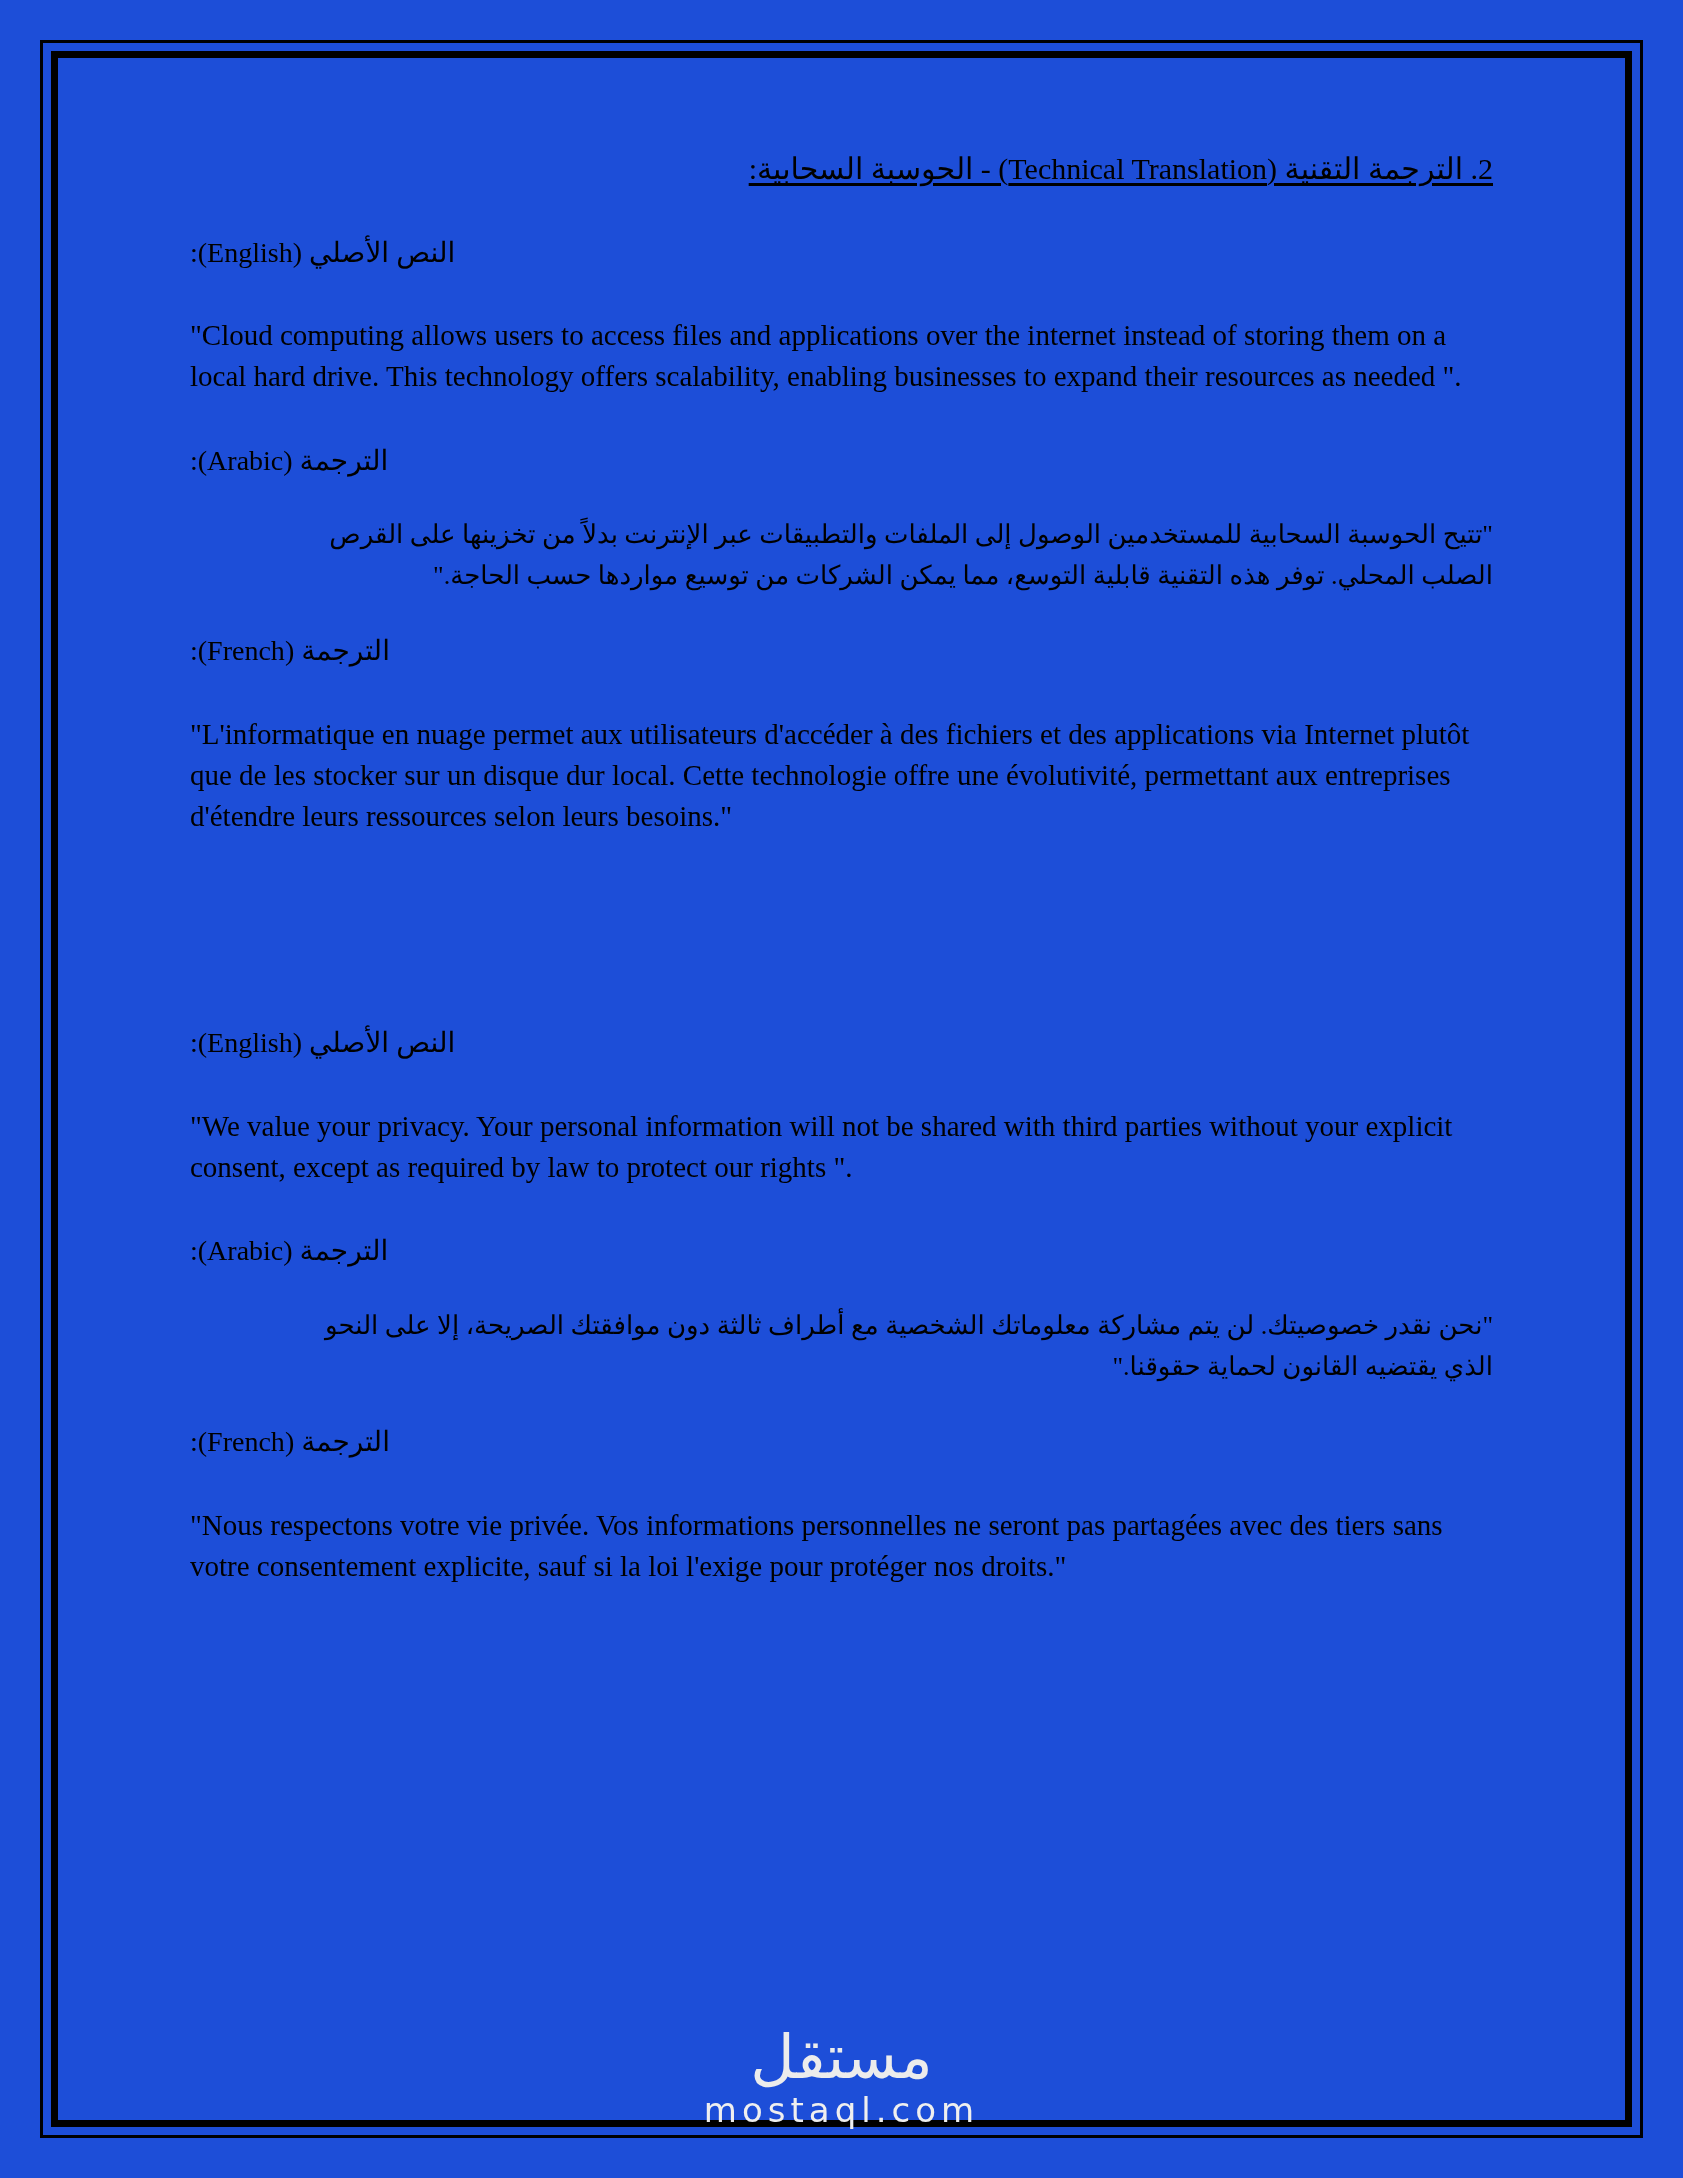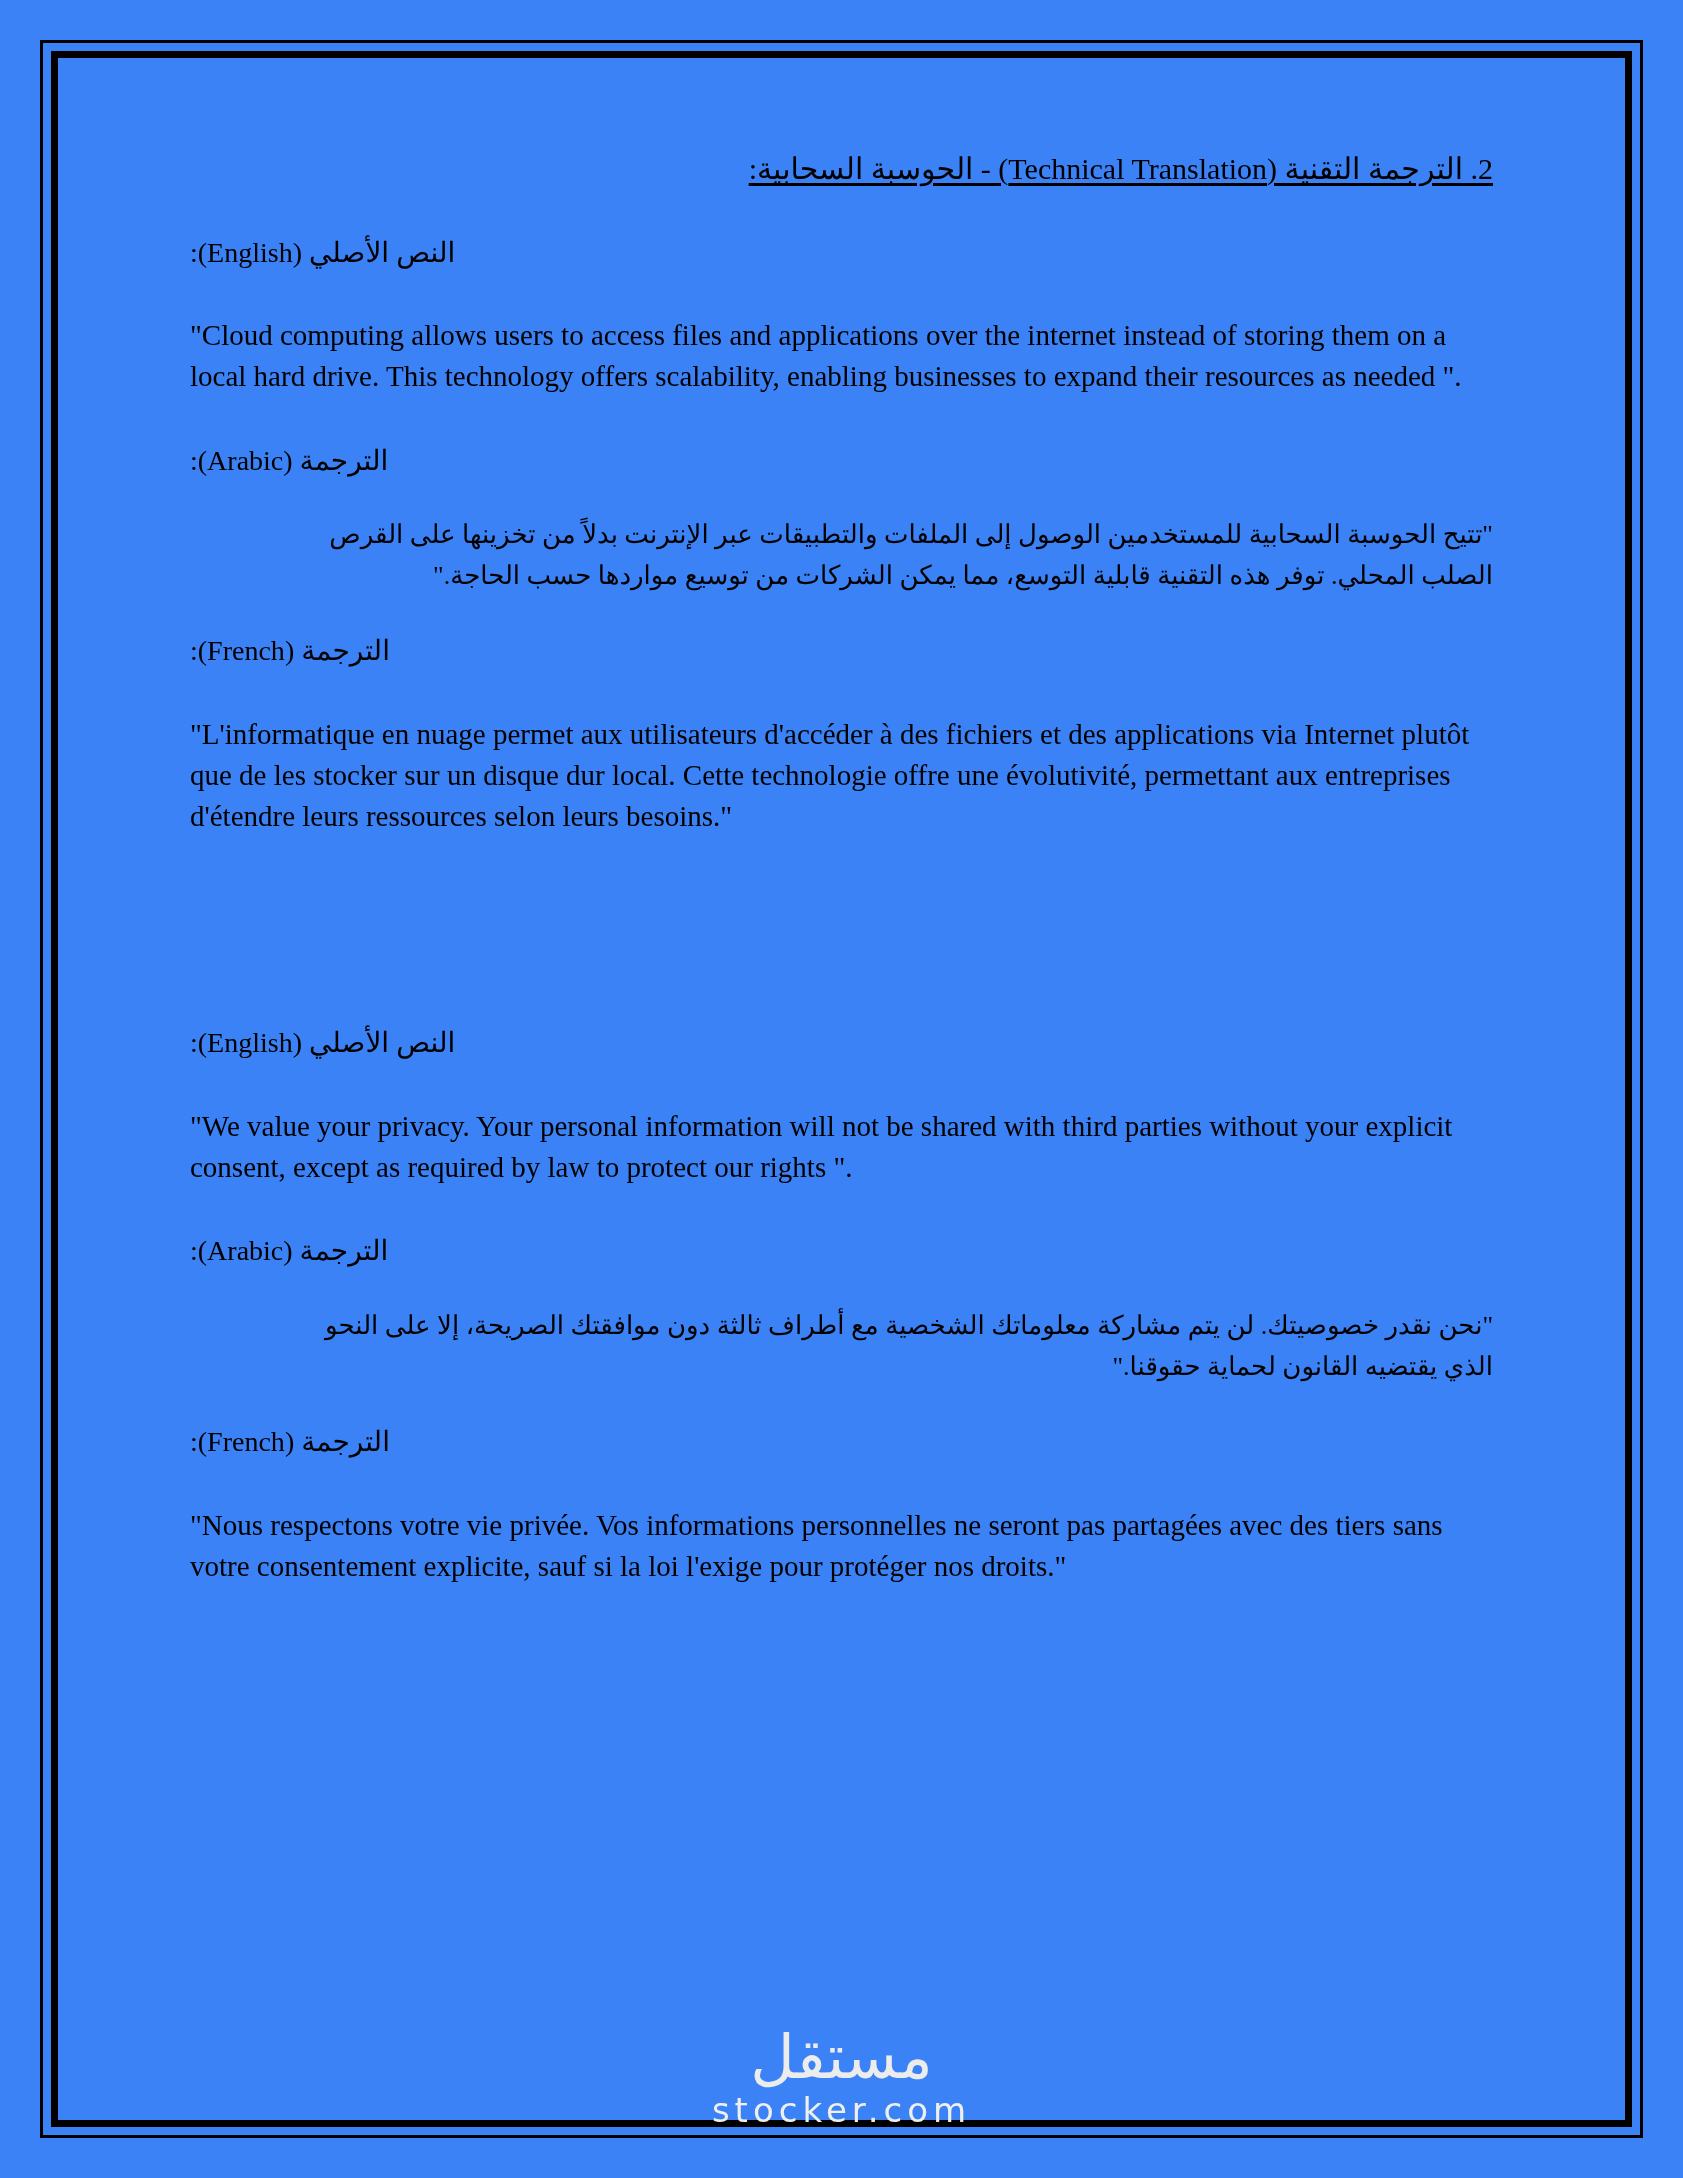--- a/index.html
+++ b/index.html
@@ -5,21 +5,21 @@
 <style>
   html, body {
     margin: 0;
     padding: 0;
     background: #ffffff;
   }
   .page {
     position: relative;
     width: 1683px;
     height: 2178px;
-    background: #3b82f6;
+    background: #1d4ed8;
     box-sizing: border-box;
     overflow: hidden;
     font-family: "Liberation Serif", "DejaVu Serif", serif;
     color: #000000;
     padding-left: 28px;
   }
 
   
   .frame-outer {
     position: absolute;
@@ -174,17 +174,17 @@
     <div class="sp-36"></div>
     <p class="label-line">الترجمة (French):</p>
 
     <div class="sp-44"></div>
     <p class="body-ltr">"Nous respectons votre vie privée. Vos informations personnelles ne seront pas partagées avec des tiers sans votre consentement explicite, sauf si la loi l'exige pour protéger nos droits."</p>
 
   </div>
 
   <div class="watermark">
     <span class="wm-ar">مستقل</span>
-    <span class="wm-en">stocker.com</span>
+    <span class="wm-en">mostaql.com</span>
   </div>
 
 </div>
 
 
 </body></html>

